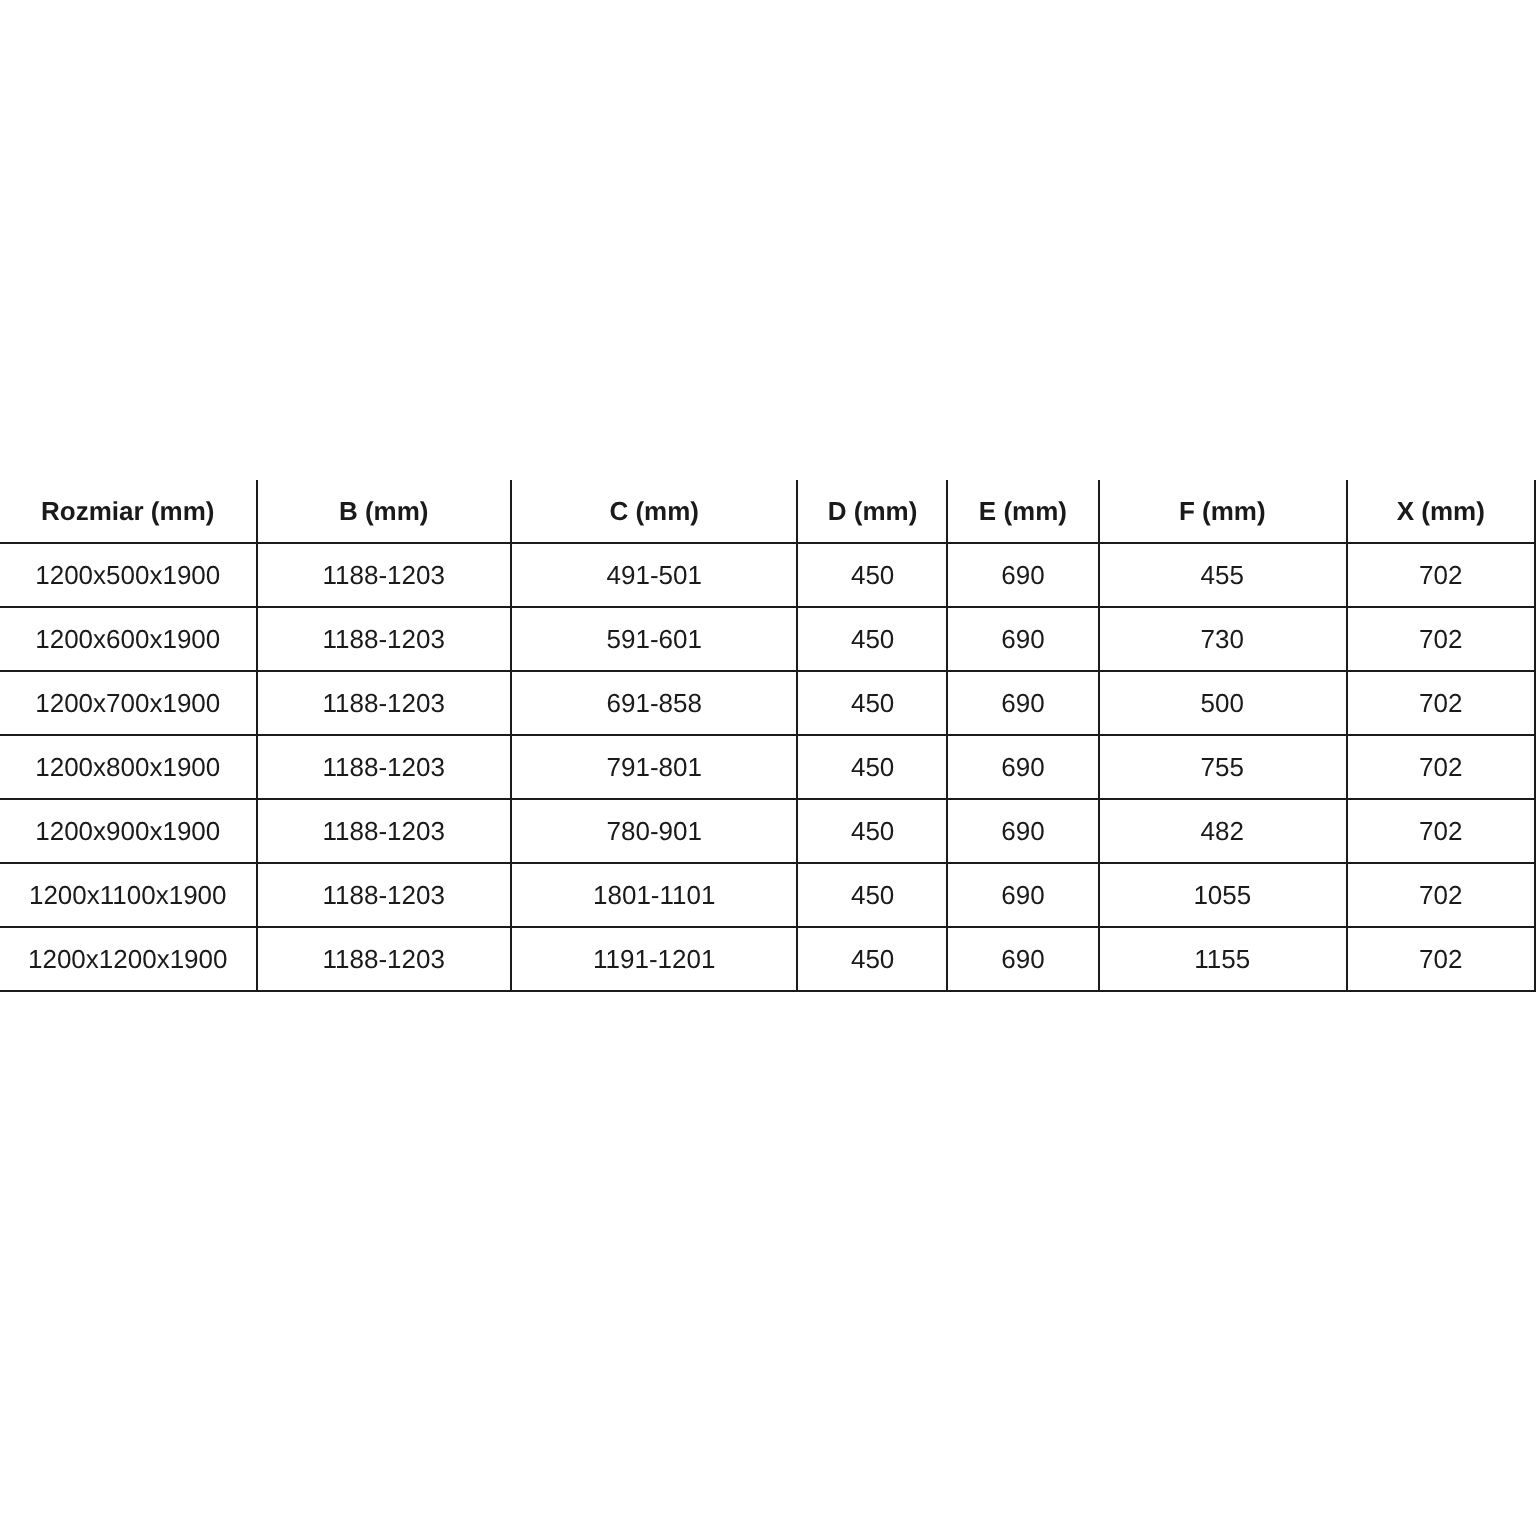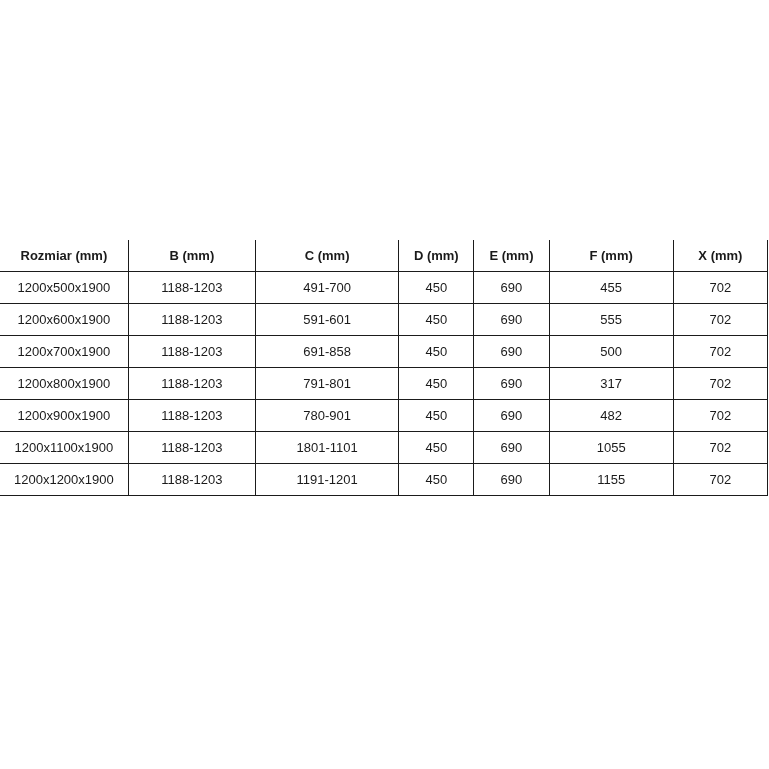--- a/index.html
+++ b/index.html
@@ -73,51 +73,51 @@
       <th>D (mm)</th>
       <th>E (mm)</th>
       <th>F (mm)</th>
       <th>X (mm)</th>
     </tr>
   </thead>
   <tbody>
     <tr>
       <td>1200x500x1900</td>
       <td>1188-1203</td>
-      <td>491-700</td>
+      <td>491-501</td>
       <td>450</td>
       <td>690</td>
       <td>455</td>
       <td>702</td>
     </tr>
     <tr>
       <td>1200x600x1900</td>
       <td>1188-1203</td>
       <td>591-601</td>
       <td>450</td>
       <td>690</td>
-      <td>555</td>
+      <td>730</td>
       <td>702</td>
     </tr>
     <tr>
       <td>1200x700x1900</td>
       <td>1188-1203</td>
       <td>691-858</td>
       <td>450</td>
       <td>690</td>
       <td>500</td>
       <td>702</td>
     </tr>
     <tr>
       <td>1200x800x1900</td>
       <td>1188-1203</td>
       <td>791-801</td>
       <td>450</td>
       <td>690</td>
-      <td>317</td>
+      <td>755</td>
       <td>702</td>
     </tr>
     <tr>
       <td>1200x900x1900</td>
       <td>1188-1203</td>
       <td>780-901</td>
       <td>450</td>
       <td>690</td>
       <td>482</td>
       <td>702</td>

